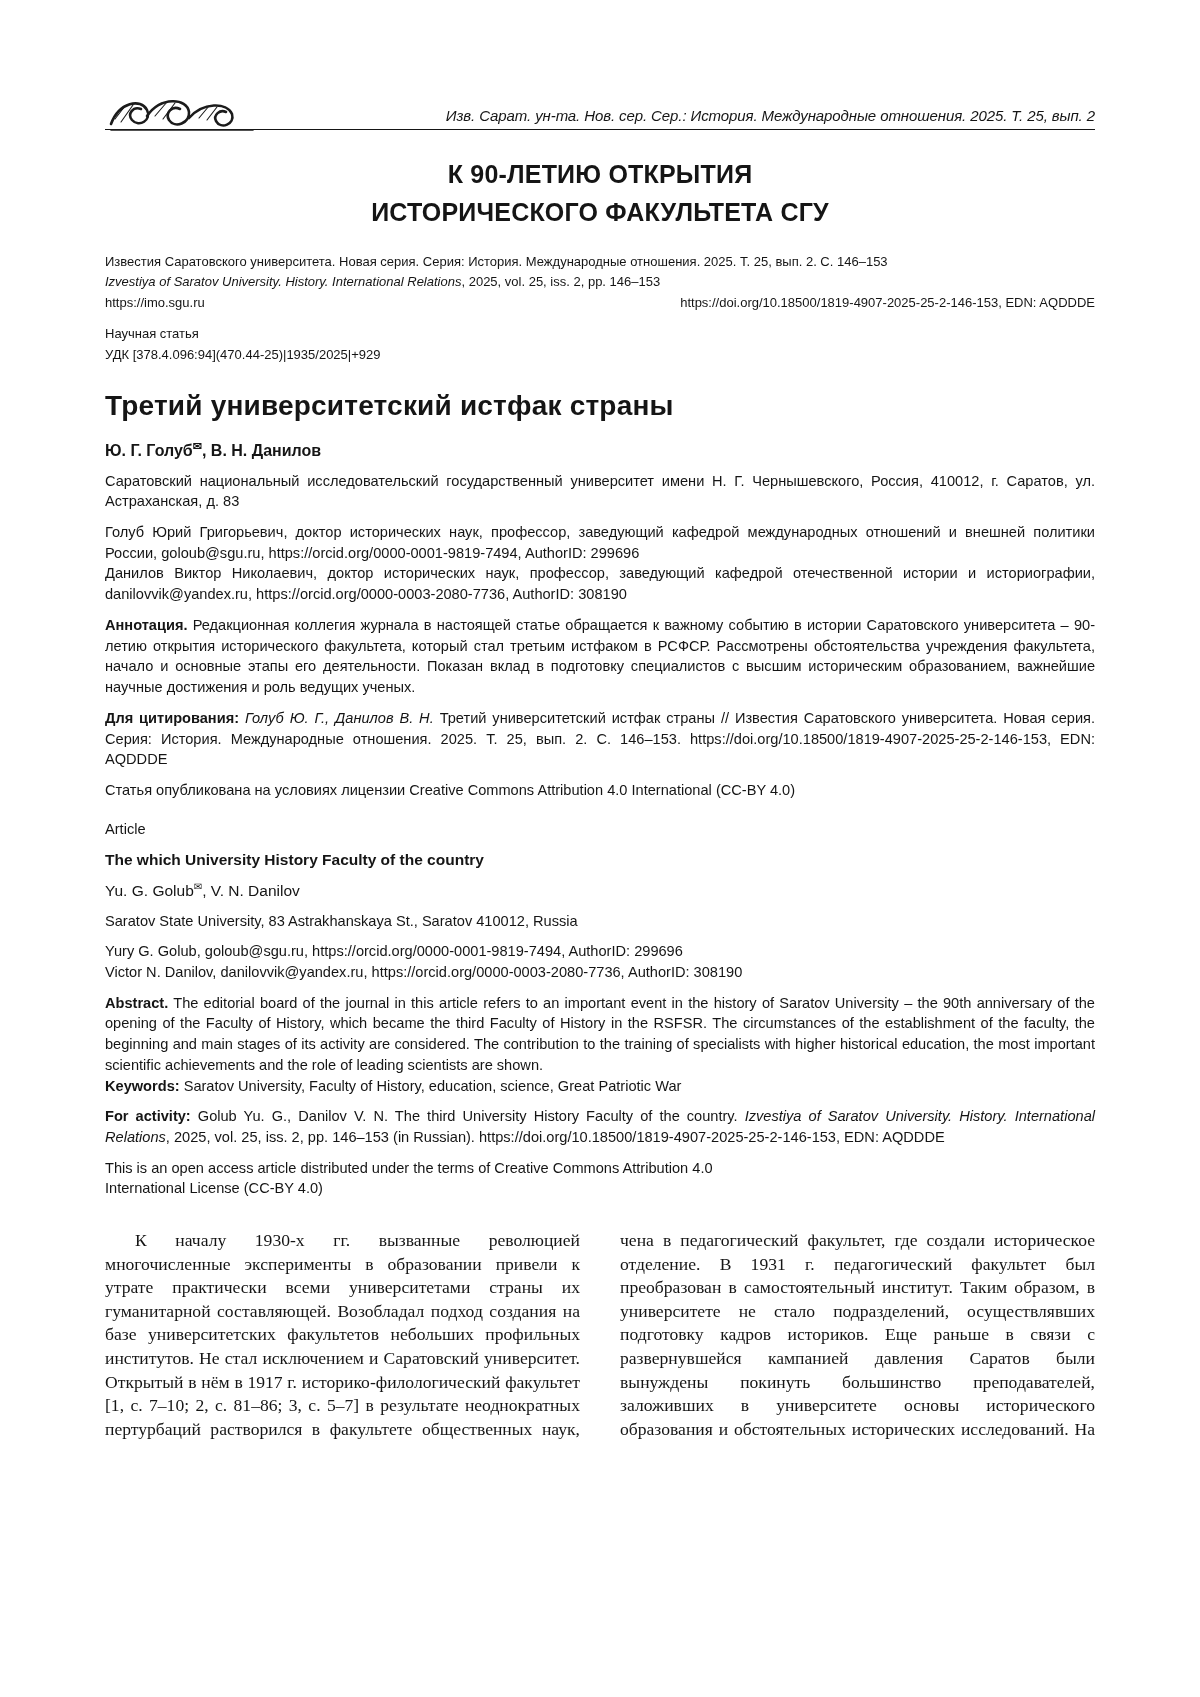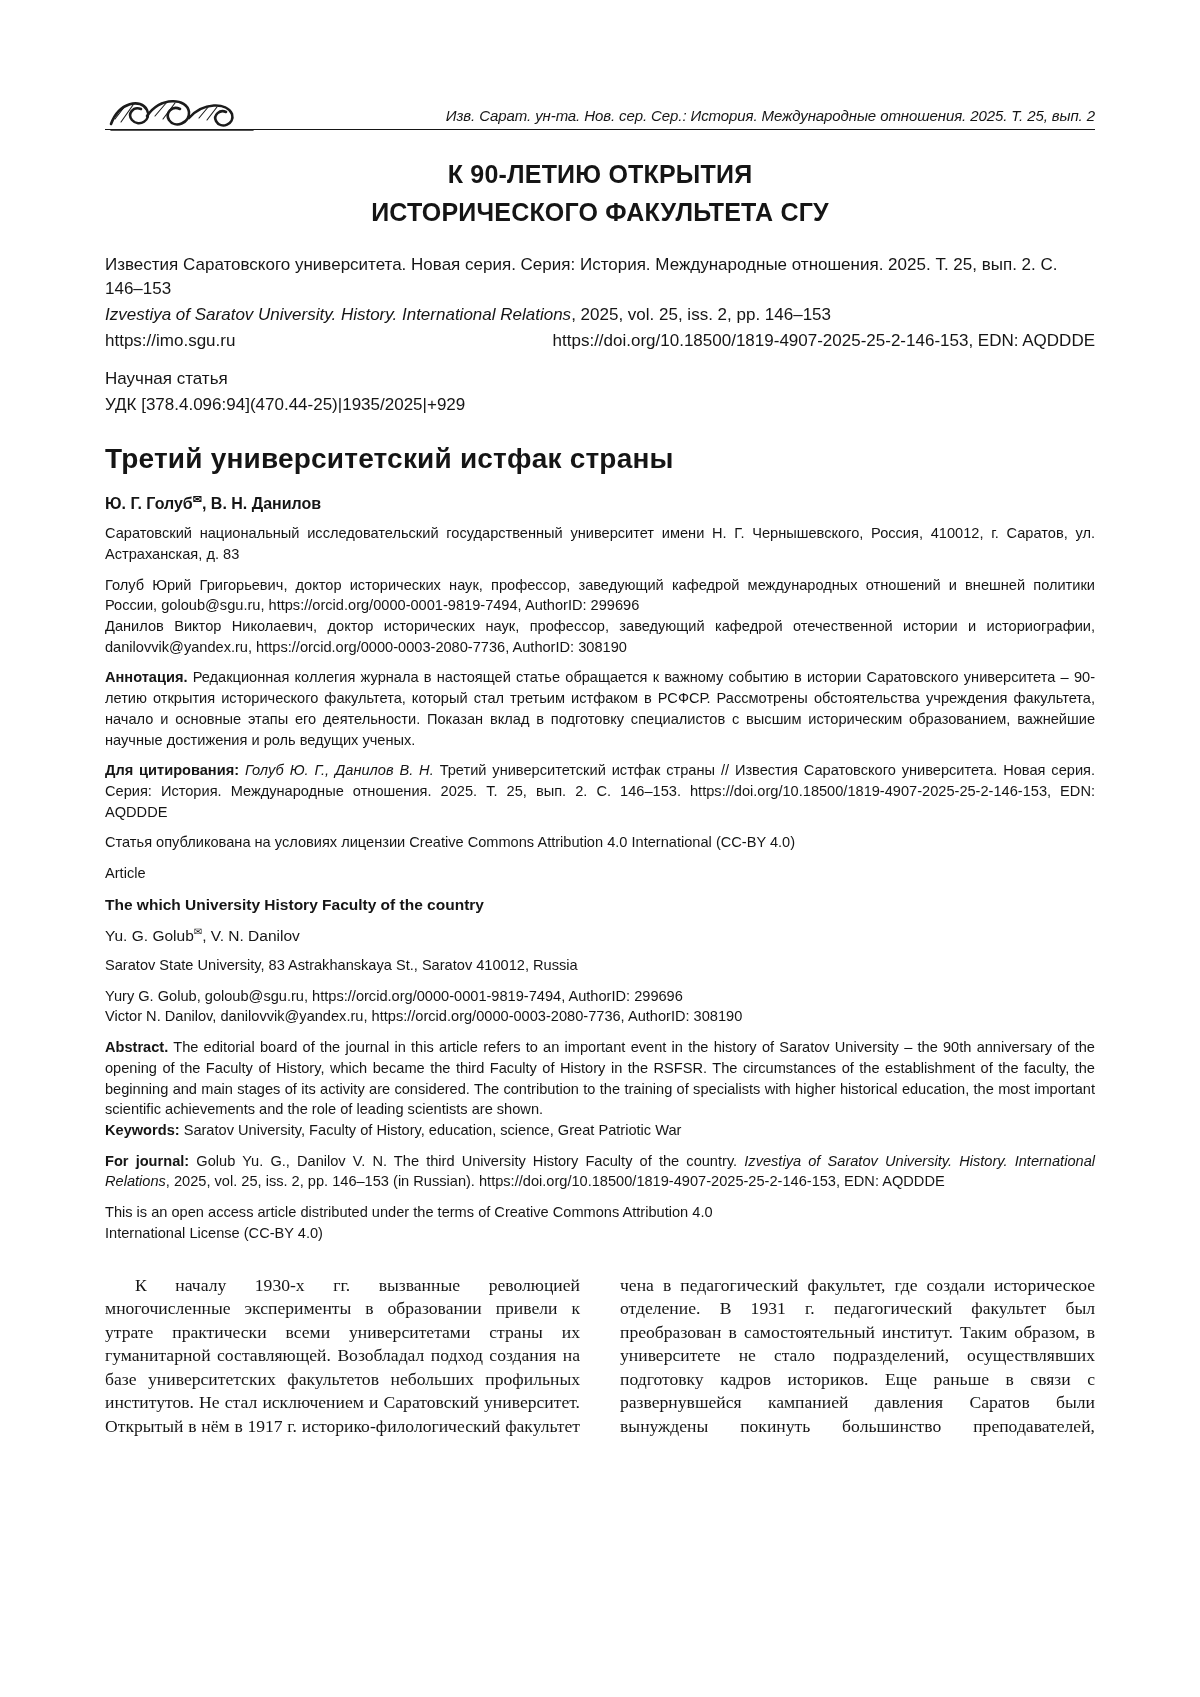--- a/index.html
+++ b/index.html
@@ -10,33 +10,33 @@
     font-family:"Liberation Sans", sans-serif;
   }
   
   .page-header { position:relative; border-bottom:1.6px solid #151515; height:42px; }
   .running-title { position:absolute; right:0; bottom:5px; font-style:italic; font-size:15px; letter-spacing:-0.1px; }
   .logo { position:absolute; left:0; bottom:-9px; line-height:0; }
   
   .section-title { text-align:center; font-weight:bold; font-size:25px; line-height:1.5; margin-top:26px; letter-spacing:0.2px; }
   .section-title span { display:block; }
   
-  .meta { font-size:17px; line-height:1.42; margin-top:22px; }
+  .meta { font-size:13px; line-height:1.42; margin-top:22px; }
   .meta p, .meta .row { margin-top:2px; }
   .meta .row { display:flex; justify-content:space-between; }
   .gap-top { margin-top:13px !important; }
   .meta-p { font-size:14.6px; line-height:1.42; margin-top:10px; text-align:justify; }
   .meta-p.bio-next { margin-top:0; }
   .meta-p b { font-weight:bold; }
   .meta-p em, .meta em { font-style:italic; }
   
   .article-title { font-size:28px; font-weight:bold; margin-top:26px; letter-spacing:0.2px; }
   .authors { font-size:16px; font-weight:bold; margin-top:18px; }
   .authors sup { font-size:11px; }
-  .en-type { margin-top:10px; }
+  .en-type { margin-top:18px; }
   .en-title { font-size:15.5px; font-weight:bold; margin-top:12px; }
   .en-authors { font-size:15.5px; font-weight:normal; margin-top:12px; }
   .en-authors sup { font-size:10px; }
   
   .body-text { display:flex; gap:40px; margin-top:30px; font-family:"Liberation Serif", serif; font-size:17.6px; line-height:1.34; }
   .col { width:475px; text-align:justify; }
   .col-left { text-indent:30px; }
   
   .copyright { font-style:italic; font-size:14px; margin-top:52px; }
 </style>
@@ -100,21 +100,21 @@
 
   <p class="meta-p">Saratov State University, 83 Astrakhanskaya St., Saratov 410012, Russia</p>
 
   <p class="meta-p">Yury G. Golub, goloub@sgu.ru, https://orcid.org/0000-0001-9819-7494, AuthorID: 299696</p>
   <p class="meta-p bio-next">Victor N. Danilov, danilovvik@yandex.ru, https://orcid.org/0000-0003-2080-7736, AuthorID: 308190</p>
 
   <p class="meta-p"><b>Abstract.</b><span> The editorial board of the journal in this article refers to an important event in the history of Saratov University – the 90th anniversary of the opening of the Faculty of History, which became the third Faculty of History in the RSFSR. The circumstances of the establishment of the faculty, the beginning and main stages of its activity are considered. The contribution to the training of specialists with higher historical education, the most important scientific achievements and the role of leading scientists are shown.</span></p>
 
   <p class="meta-p bio-next"><b>Keywords:</b><span> Saratov University, Faculty of History, education, science, Great Patriotic War</span></p>
 
-  <p class="meta-p"><b>For journal:</b><span> Golub Yu. G., Danilov V. N. The third University History Faculty of the country. </span><em>Izvestiya of Saratov University. History. International Relations</em><span>, 2025, vol. 25, iss. 2, pp. 146–153 (in Russian). https://doi.org/10.18500/1819-4907-2025-25-2-146-153, EDN: AQDDDE</span></p>
+  <p class="meta-p"><b>For activity:</b><span> Golub Yu. G., Danilov V. N. The third University History Faculty of the country. </span><em>Izvestiya of Saratov University. History. International Relations</em><span>, 2025, vol. 25, iss. 2, pp. 146–153 (in Russian). https://doi.org/10.18500/1819-4907-2025-25-2-146-153, EDN: AQDDDE</span></p>
 
   <p class="meta-p"><span>This is an open access article distributed under the terms of Creative Commons Attribution 4.0</span><br><span>International License (CC-BY 4.0)</span></p>
 
   <section class="body-text">
     <div class="col col-left">К началу 1930-х гг. вызванные революцией многочисленные эксперименты в образовании привели к утрате практически всеми университетами страны их гуманитарной составляющей. Возобладал подход создания на базе университетских факультетов небольших профильных институтов. Не стал исключением и Саратовский университет. Открытый в нём в 1917 г. историко-филологический факультет [1, с. 7–10; 2, с. 81–86; 3, с. 5–7] в результате неоднократных пертурбаций растворился в факультете общественных наук, часть которого в свою очередь была вклю-</div>
     <div class="col">чена в педагогический факультет, где создали историческое отделение. В 1931 г. педагогический факультет был преобразован в самостоятельный институт. Таким образом, в университете не стало подразделений, осуществлявших подготовку кадров историков. Еще раньше в связи с развернувшейся кампанией давления Саратов были вынуждены покинуть большинство преподавателей, заложивших в университете основы исторического образования и обстоятельных исторических исследований. На это накладывалось</div>
   </section>
 
   <footer class="copyright">© Голуб Ю. Г., Данилов В. Н., 2025</footer>
 

